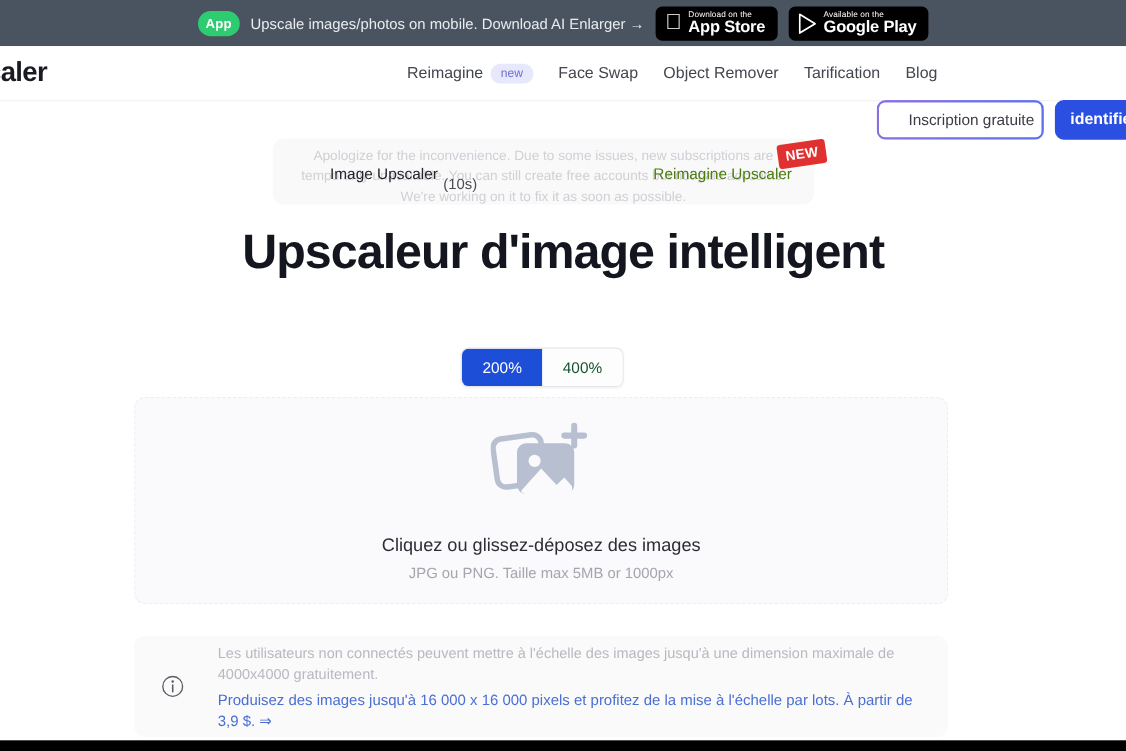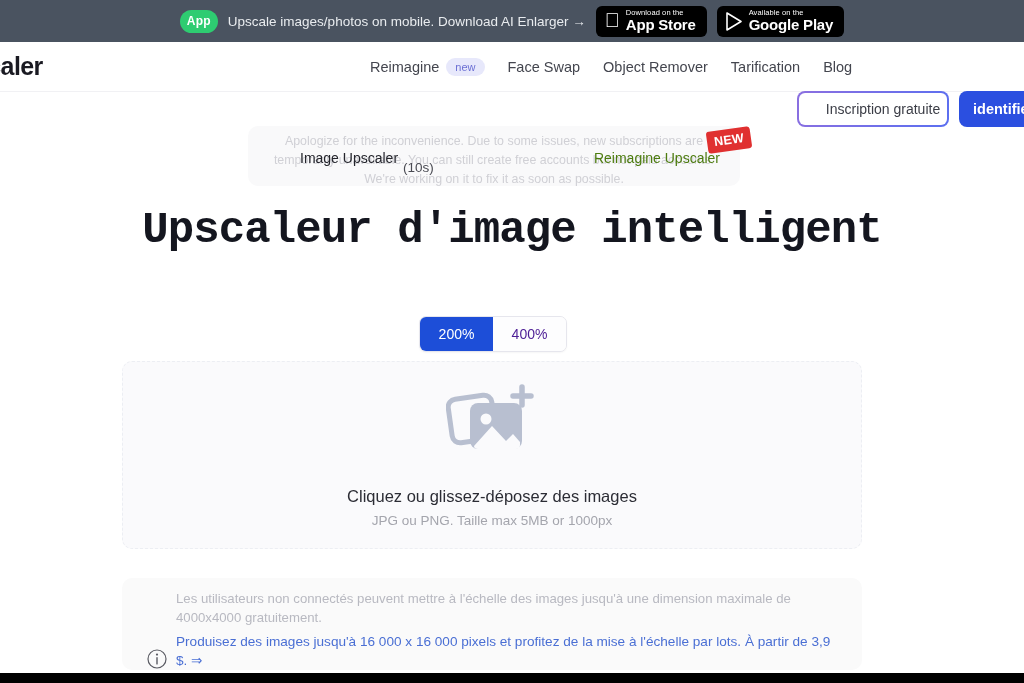--- a/index.html
+++ b/index.html
@@ -121,38 +121,37 @@
     position: absolute; left: 403px; top: 160px;
     font-size: 13.5px; color: #4a4b53;
   }
 
   
   .hero-title {
     position: absolute; top: 205px; left: 0; width: 1024px;
     text-align: center;
     font-size: 44px; font-weight: bold; color: #14161f;
     letter-spacing: -.9px;
-    font-family: Liberation Mono, monospace;
   }
   .hero-sub {
     position: absolute; top: 264px; left: 0; width: 1024px;
     text-align: center; font-size: 15px; color: #84858f;
   }
 
   
   .scale-group {
     position: absolute; top: 316px; left: 419px;
     display: flex; border-radius: 7px; overflow: hidden;
     border: 1px solid #e6e6ed; background:#fff;
     box-shadow: 0 1px 2px rgba(0,0,0,.04);
   }
   .scale-btn {
     width: 73px; height: 34px;
     display: flex; align-items: center; justify-content: center;
-    font-size: 14px; color: #4c1d95; background: #fdfdfe;
+    font-size: 14px; color: #14532d; background: #fdfdfe;
   }
   .scale-btn.active { background: #1d4ed8; color: #ffffff; }
 
   
   .dropzone {
     position: absolute; left: 122px; top: 361px;
     width: 740px; height: 188px;
     background: #fafafc;
     border: 1.5px dashed #eceef3;
     border-radius: 10px;
@@ -161,21 +160,21 @@
   }
   .upload-icon { width: 92px; height: 78px; margin-bottom: 26px; }
   .dz-main { font-size: 16.5px; color: #2c2d35; margin-bottom: 7px; }
   .dz-sub  { font-size: 13.5px; color: #a4a5ad; }
 
   
   .notice {
     position: absolute; left: 122px; top: 578px;
     width: 740px; height: 92px;
     background: #fafafa; border-radius: 10px;
-    display: flex; align-items: flex-end; gap: 8px;
+    display: flex; align-items: center; gap: 30px;
     padding: 0 24px;
   }
   .info-icon { flex: 0 0 auto; width: 22px; height: 22px; }
   .notice-body { display: flex; flex-direction: column; gap: 5px; }
   .notice-grey { font-size: 13.2px; color: #b8b9c1; line-height: 19px; max-width: 655px; }
   .notice-link { font-size: 13.6px; color: #4a6fd4; line-height: 19px; }
 
   .bottom-bar {
     position: absolute; left: 0; top: 673px; width: 1024px; height: 10px;
     background: #000000;

